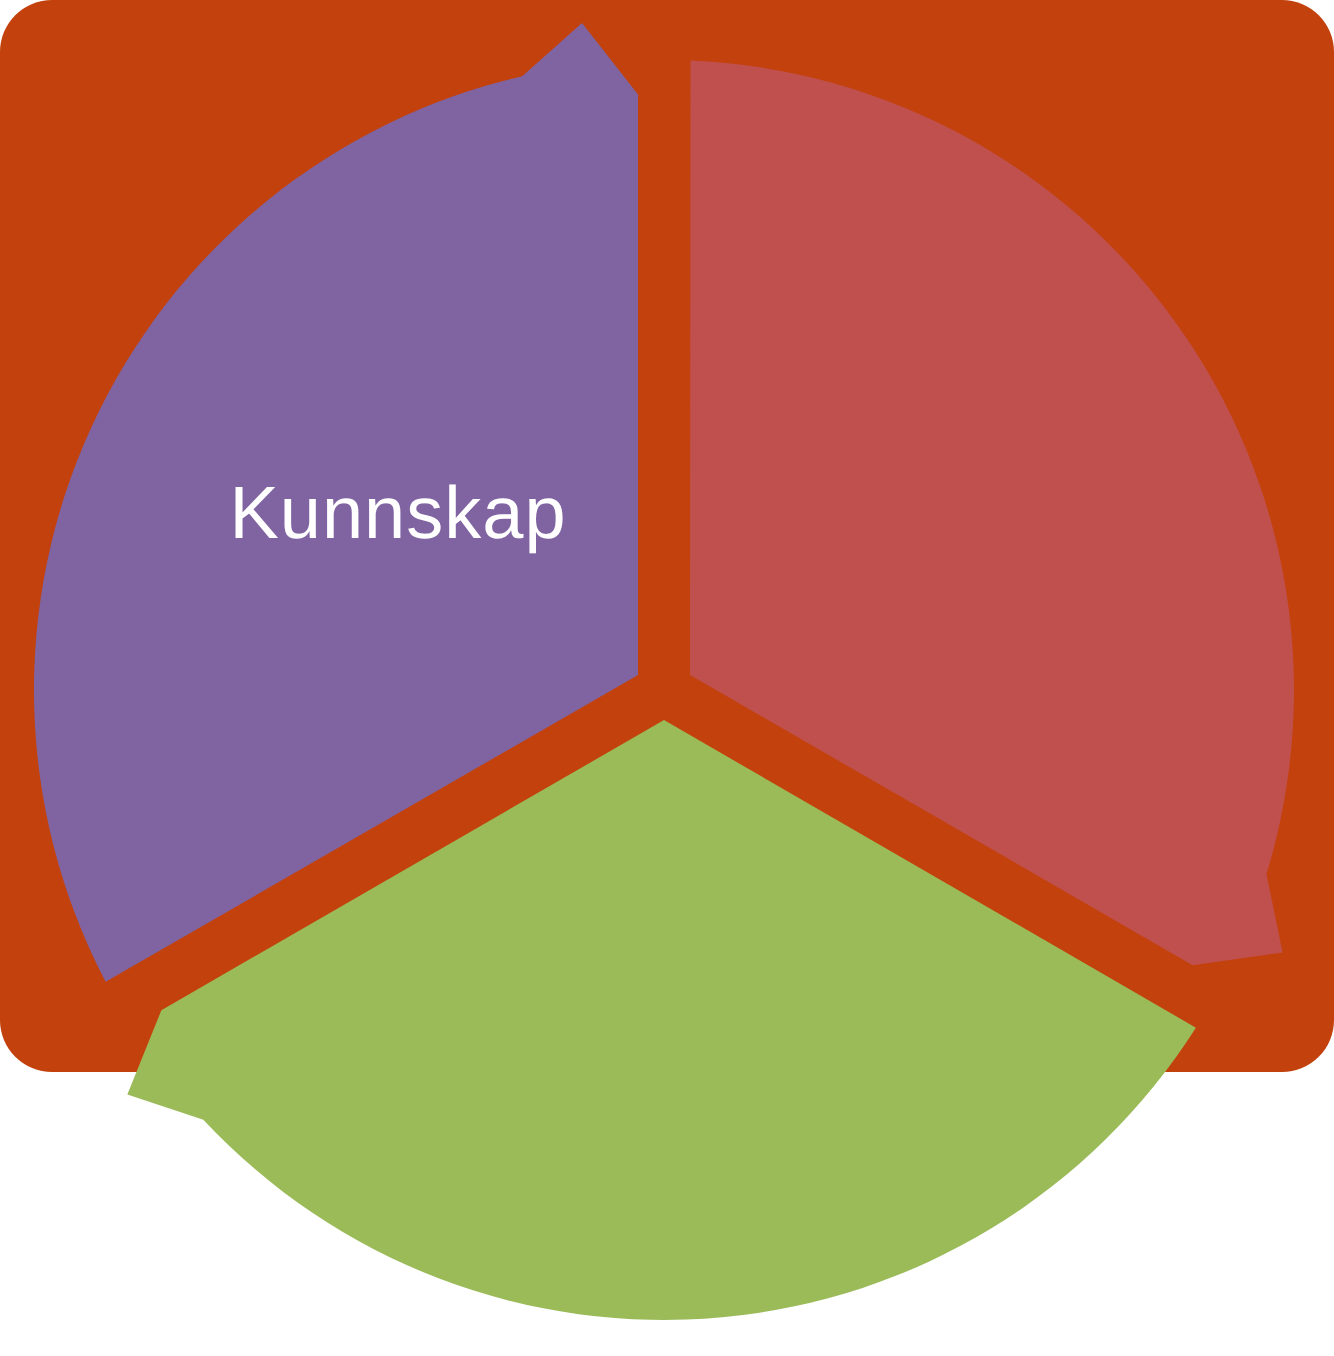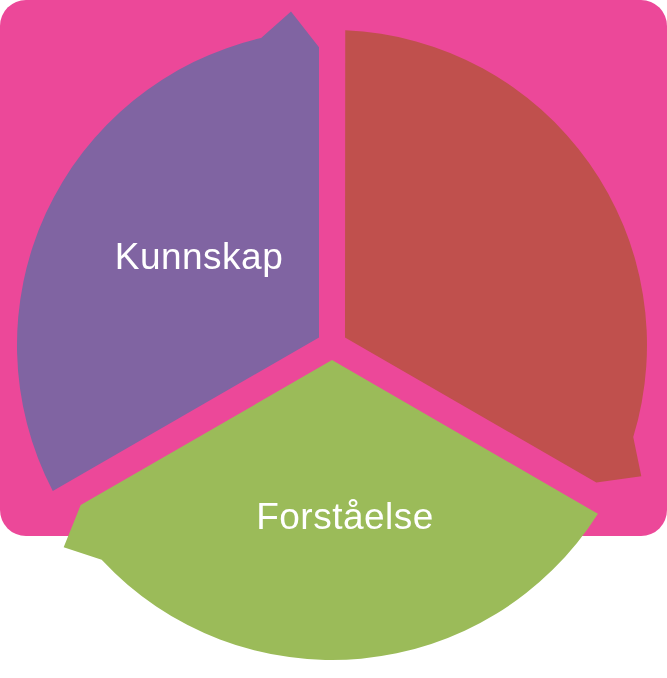--- a/index.html
+++ b/index.html
@@ -8,21 +8,21 @@
     background: #ffffff;
     width: 667px;
     height: 678px;
     overflow: hidden;
     font-family: "Liberation Sans", sans-serif;
   }
   .stage {
     position: relative;
     width: 667px;
     height: 536px;
-    background: #ec4899;
+    background: #c2410c;
     border-radius: 26px;
   }
   .stage svg {
     position: absolute;
     left: 0;
     top: 0;
     display: block;
   }
   .seg-label {
     position: absolute;
@@ -57,15 +57,14 @@
     <use href="#seg-shape" xlink:href="#seg-shape" fill="#8064A2"></use>
 
     <use href="#seg-shape" xlink:href="#seg-shape" transform="rotate(120 332 345)" fill="#C0504D"></use>
 
     <use href="#seg-shape" xlink:href="#seg-shape" transform="rotate(240 332 345)" fill="#9BBB59"></use>
   </svg>
 
   <div class="seg-label label-kunnskap">Kunnskap</div>
 
 
-  <div class="seg-label label-forstaelse">Forståelse</div>
 
 </div>
 
 </body></html>

